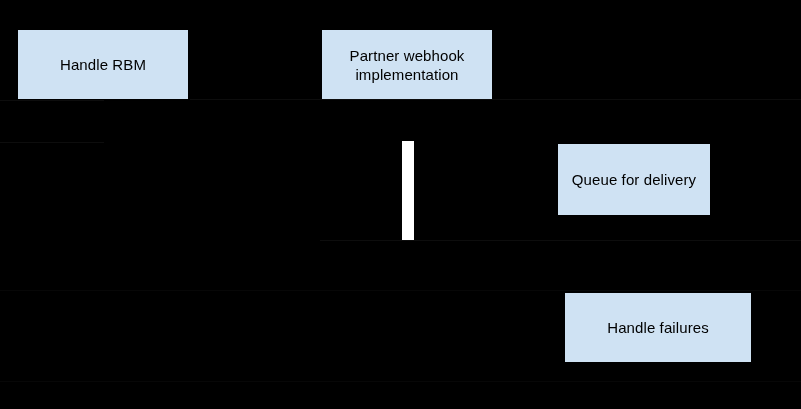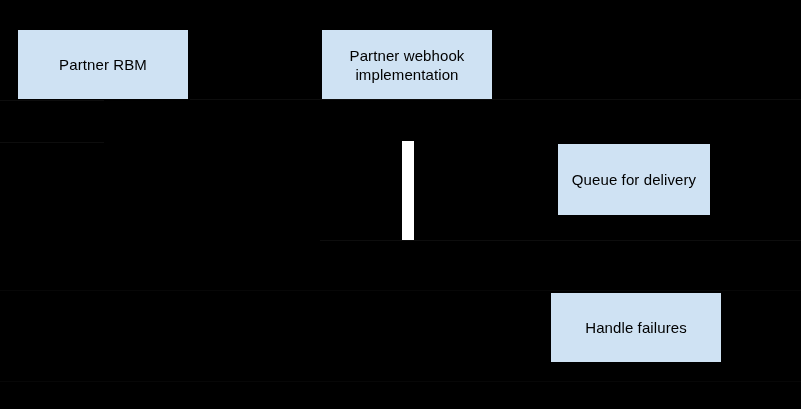--- a/index.html
+++ b/index.html
@@ -34,21 +34,21 @@
     padding: 2px 6px;
   }
   .node-label {
     display: block;
     white-space: pre-line;
   }
   
   #node-google-rbm   { left: 18px;  top: 30px;  width: 170px; height: 69px; }
   #node-partner-webhook { left: 322px; top: 30px;  width: 170px; height: 69px; }
   #node-queue        { left: 558px; top: 144px; width: 152px; height: 71px; }
-  #node-handle-failures { left: 551px; top: 293px; width: 170px; height: 69px; }
+  #node-handle-failures { left: 565px; top: 293px; width: 186px; height: 69px; }
 
   
   .vbar {
     position: absolute;
     background: #ffffff;
   }
   #bar-lifeline { left: 402px; top: 141px; width: 12px; height: 99px; }
 
   
   .guide {
@@ -71,21 +71,21 @@
   <div class="guide" id="guide-left-upper"></div>
   <div class="guide" id="guide-left-lower"></div>
   <div class="guide" id="guide-right-upper"></div>
   <div class="guide" id="guide-mid-lower"></div>
   <div class="guide" id="guide-bottom"></div>
   <div class="guide" id="guide-footer"></div>
 
   <div class="vbar" id="bar-lifeline"></div>
 
   <div class="node" id="node-google-rbm">
-    <span class="node-label">Partner RBM</span>
+    <span class="node-label">Handle RBM</span>
   </div>
 
   <div class="node" id="node-partner-webhook">
     <span class="node-label">Partner webhook
 implementation</span>
   </div>
 
   <div class="node" id="node-queue">
     <span class="node-label">Queue for delivery</span>
   </div>

